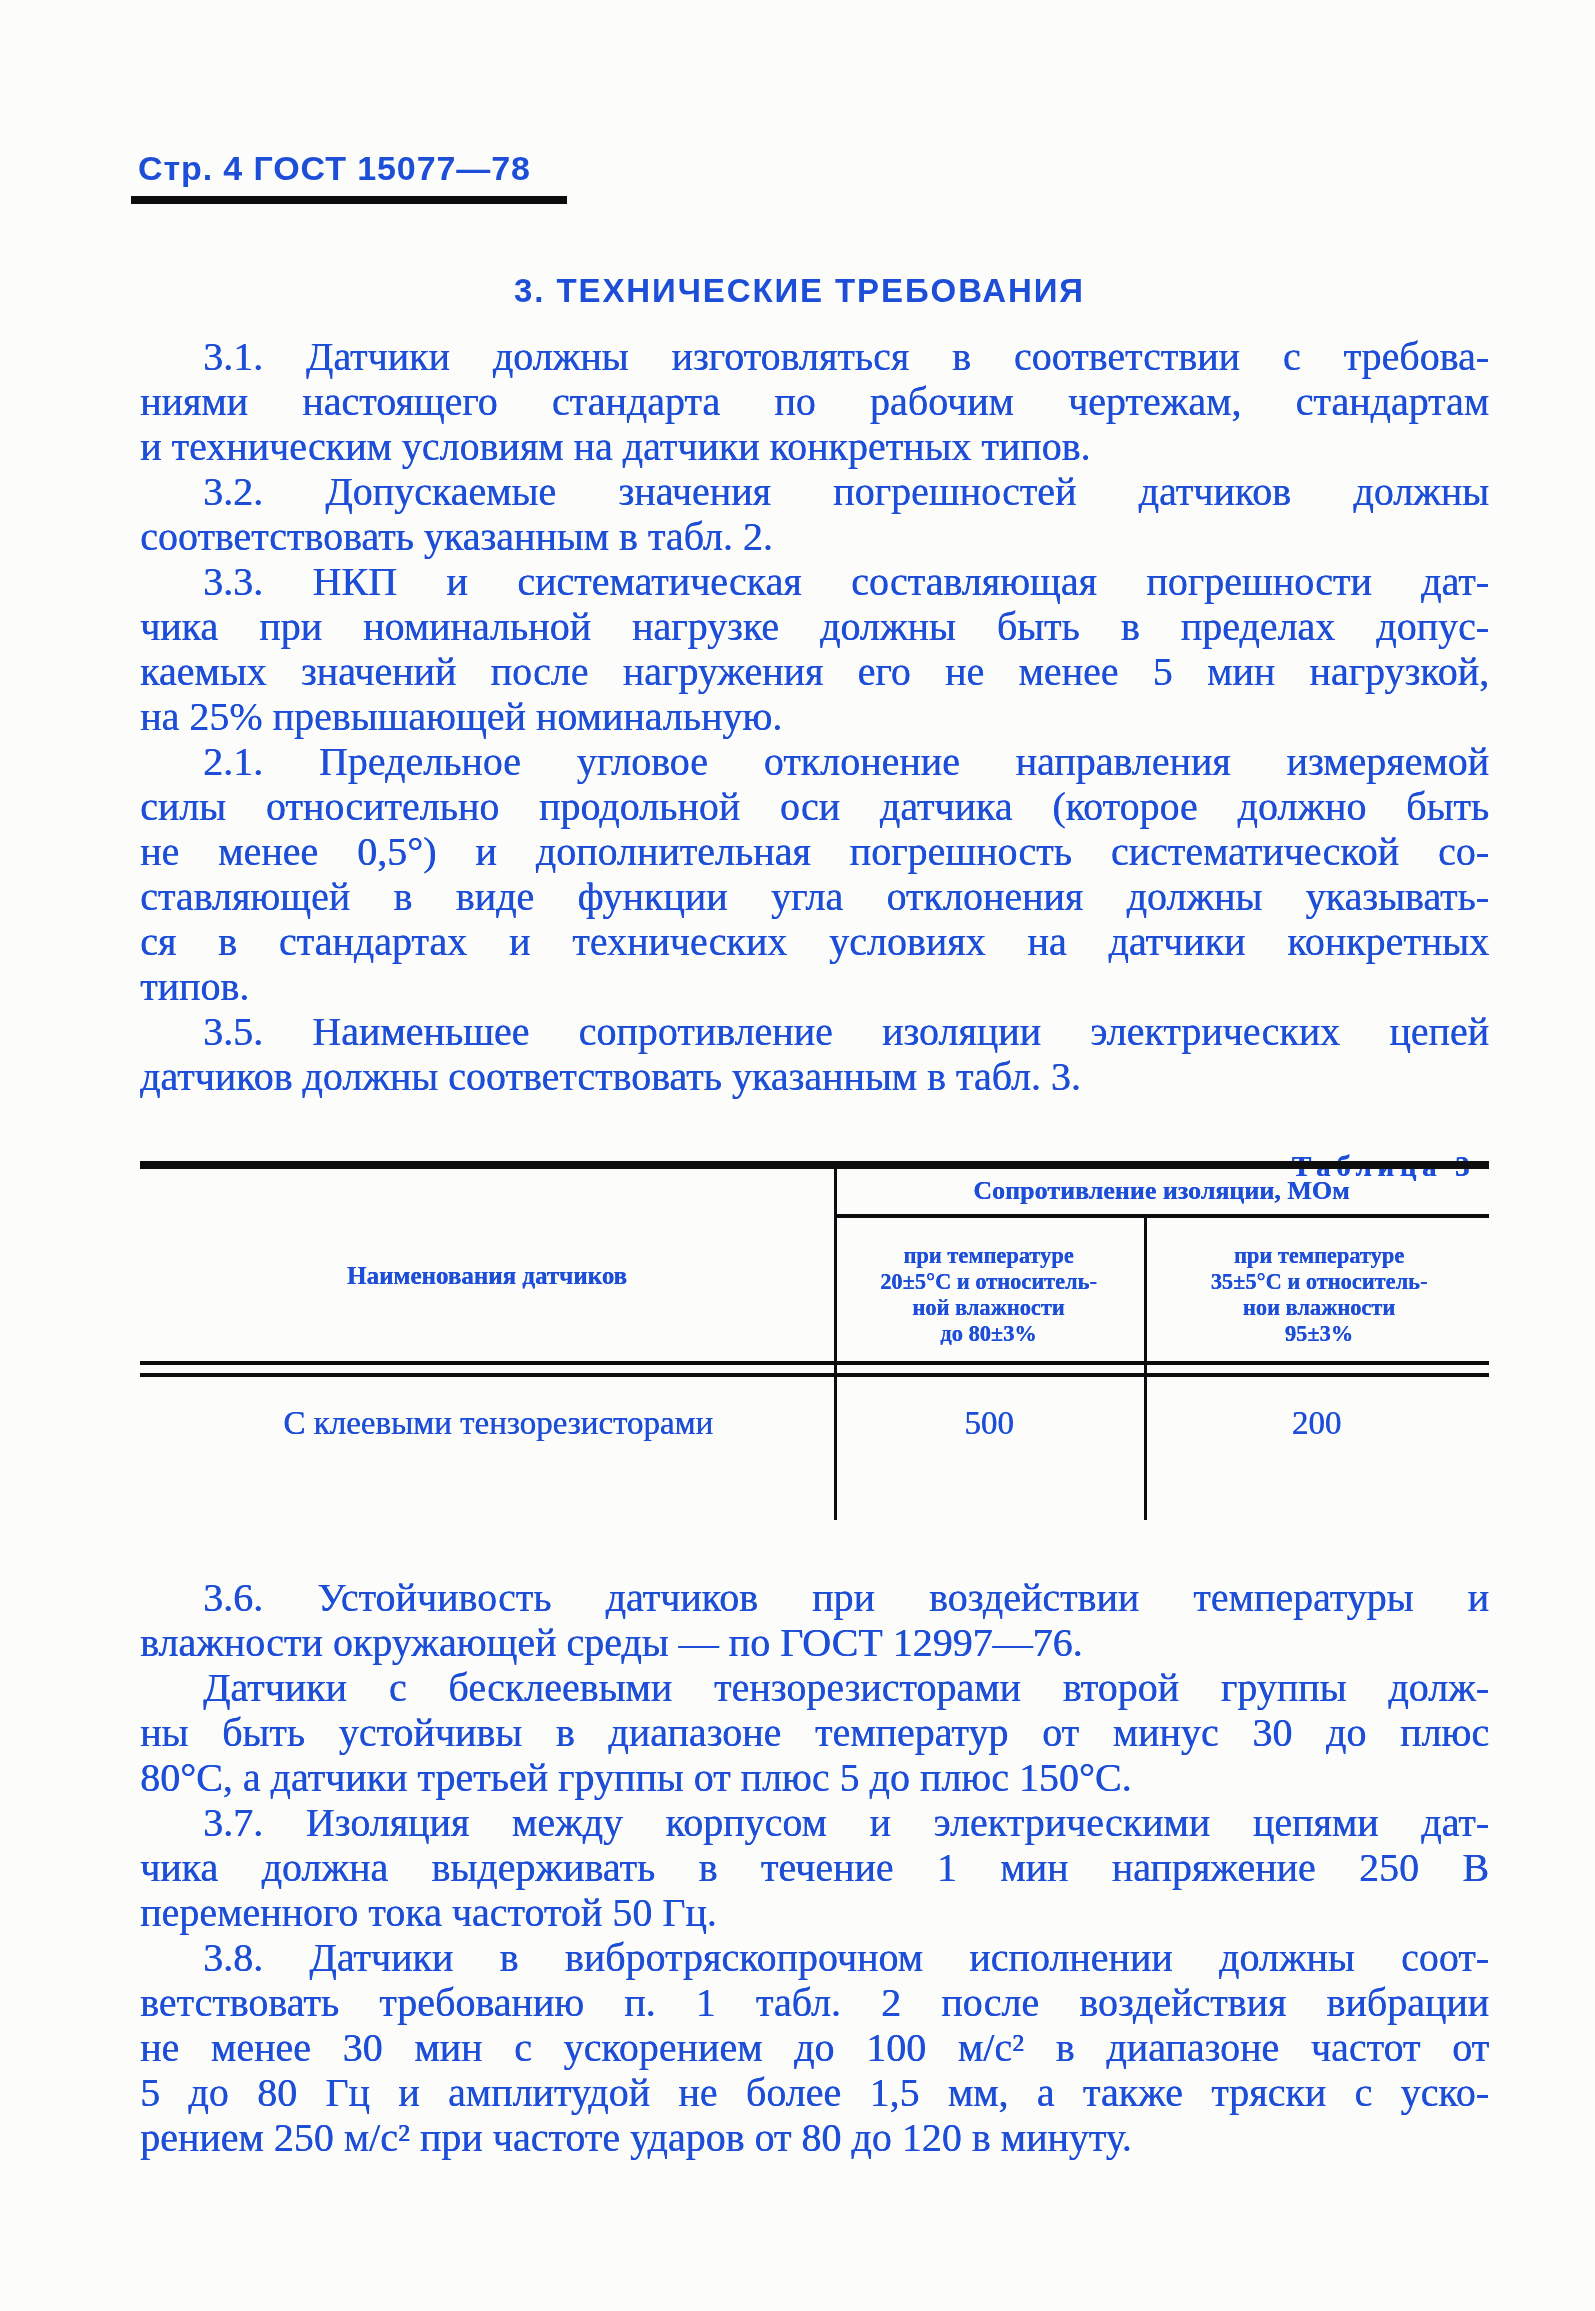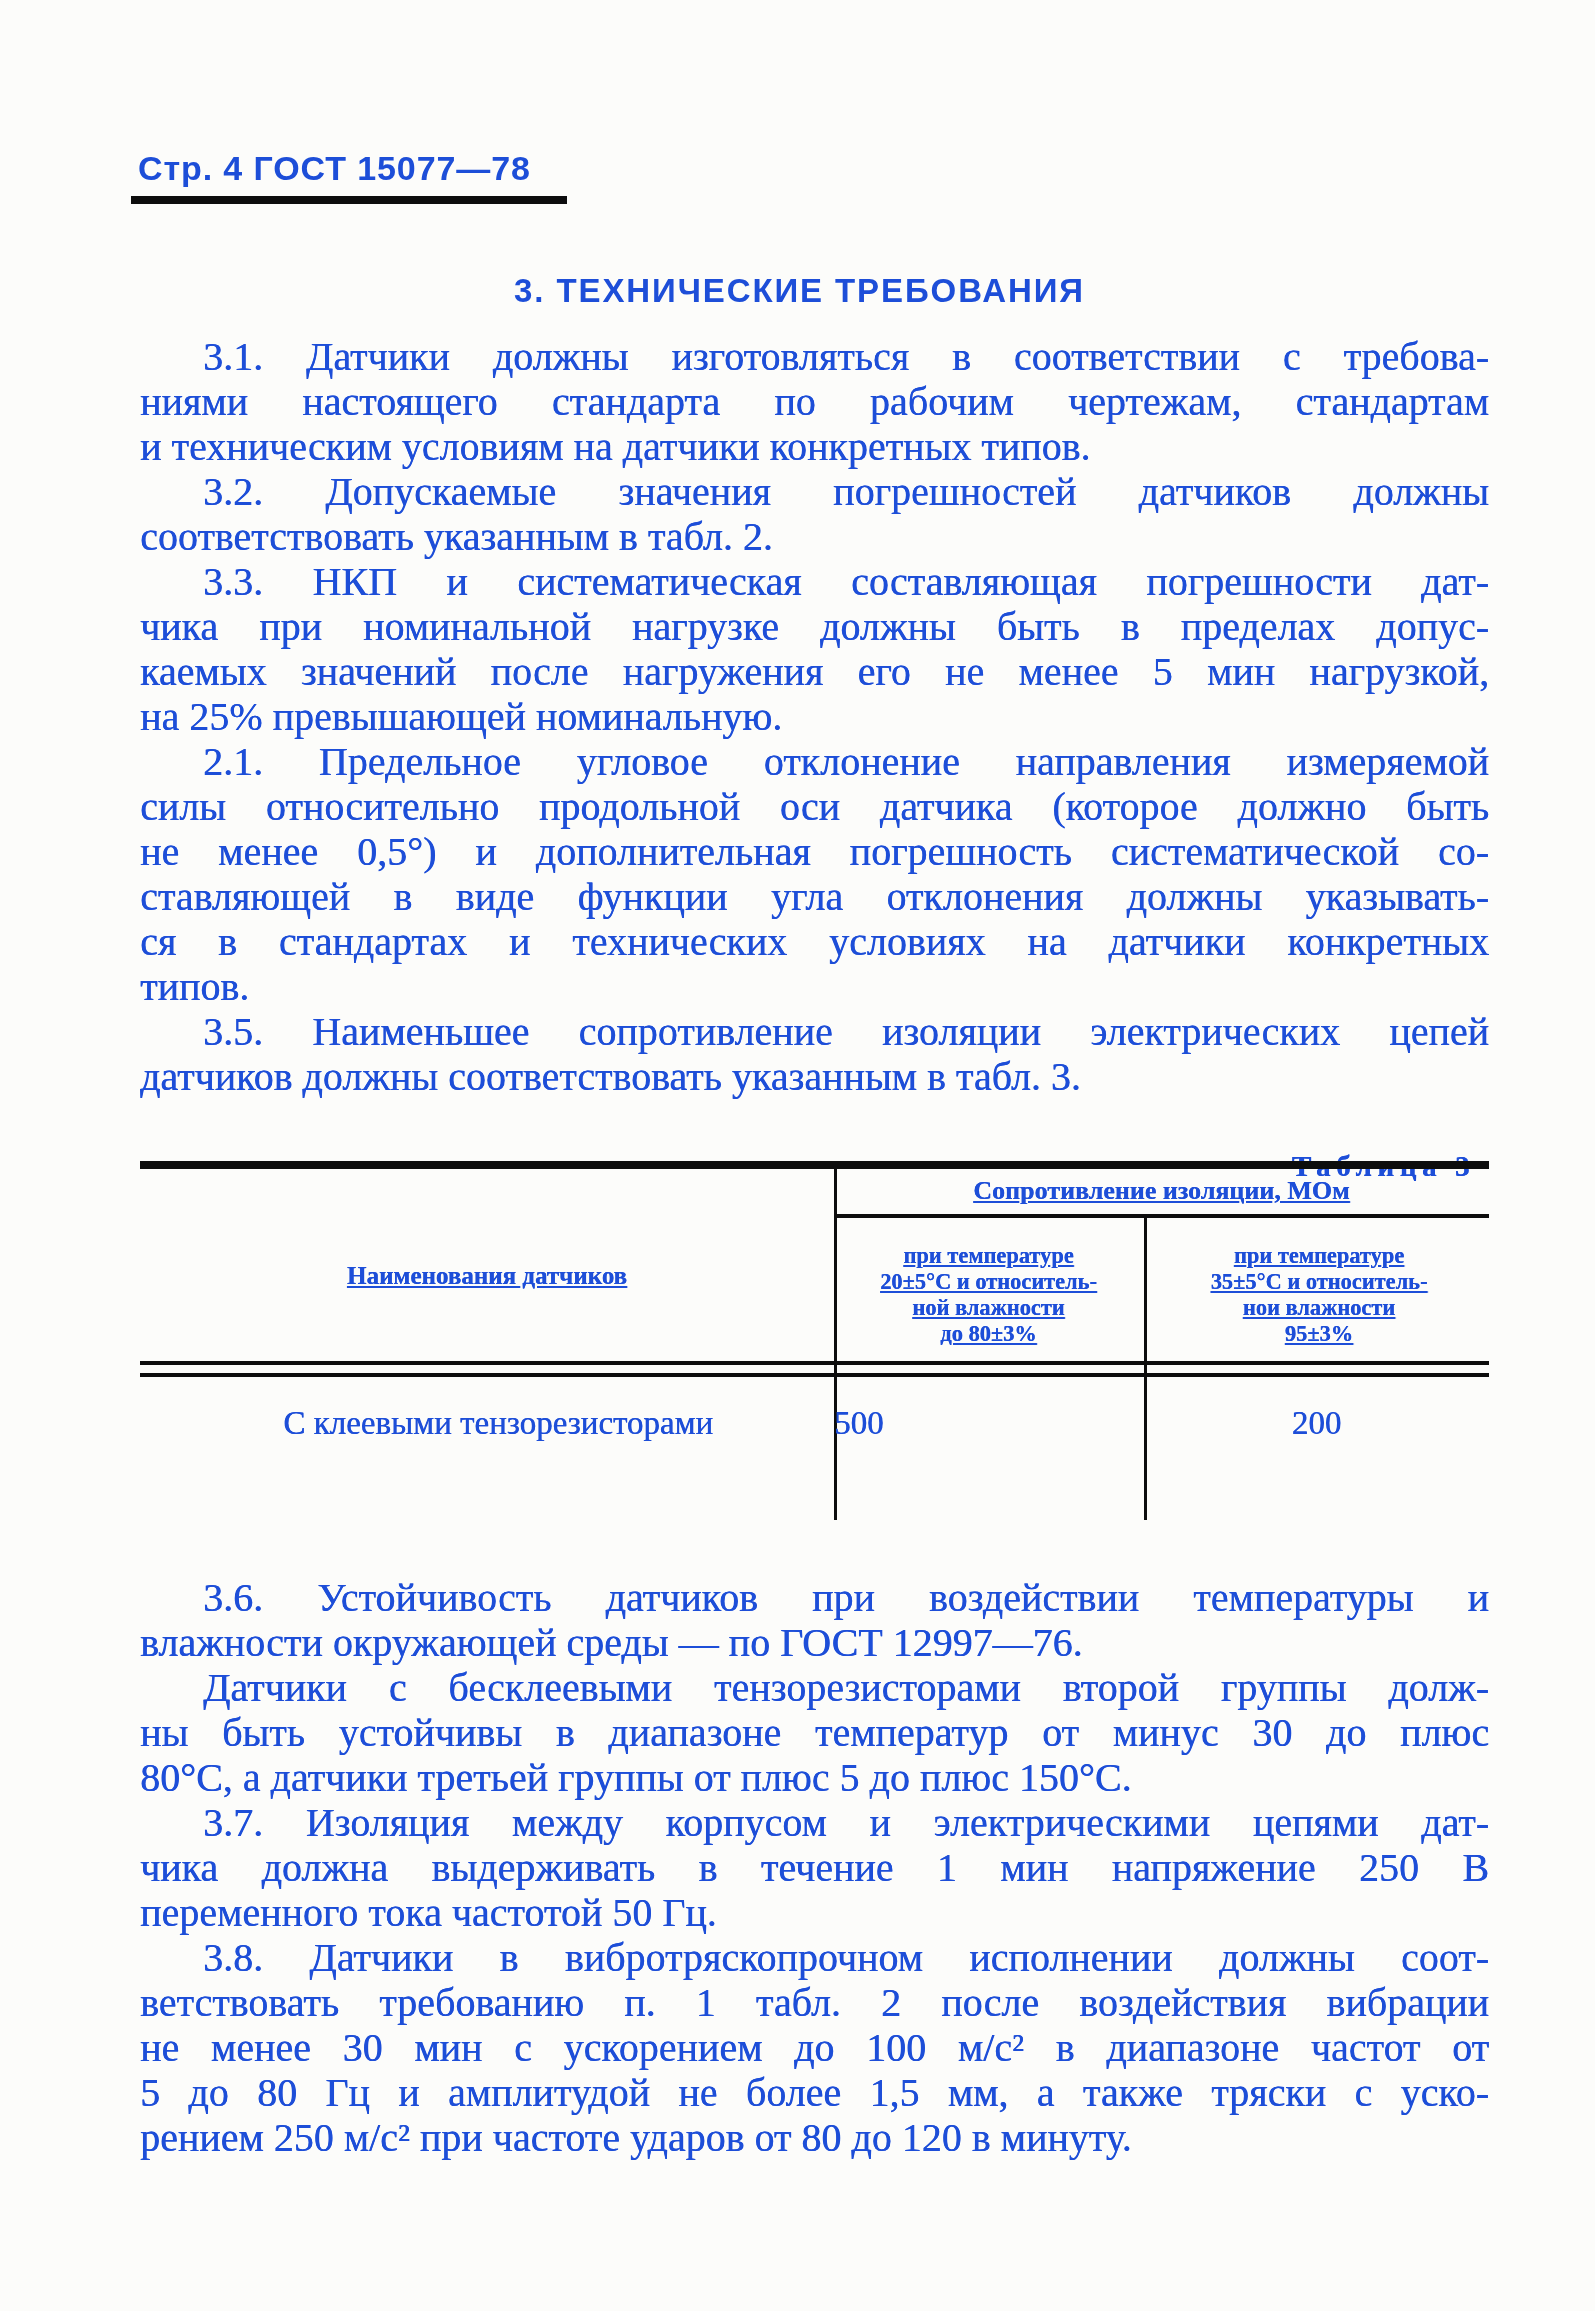--- a/index.html
+++ b/index.html
@@ -80,38 +80,37 @@
   .rule-groupline { left:694px; top:53px; width:655px; height:3.7px; }
   .rule-dbl-a     { left:0; top:200px; width:1349px; height:3.7px; }
   .rule-dbl-b     { left:0; top:212px; width:1349px; height:3.7px; }
   .vline-1        { left:694px; top:0;  width:2.8px; height:359px; }
   .vline-2        { left:1004px; top:53px; width:2.8px; height:306px; }
   .th {
     position: absolute;
     font-weight: bold;
     text-align: center;
     text-shadow: 0.3px 0 currentColor;
-    text-decoration: underline;
   }
   .th-col1  { left:0; top:101px; width:694px; font-size:25px; }
   .th-group { left:694px; top:15px; width:655px; font-size:26px; }
   .th-sub   { top:82px; font-size:22.4px; line-height:26px; }
   .th-sub2  { left:695px;  width:307px; }
   .th-sub3  { left:1009px; width:340px; }
   .trow {
     position: absolute;
     left:0; width:1349px;
     display:flex;
     font-size:33px;
     text-shadow: 0.4px 0 currentColor;
   }
   .trow-1 { top:244px; }
   .trow-2 { top:314px; }
   .td-name { width:694px; padding-left:22.4px; box-sizing:border-box; text-align:center; }
-  .td-v1   { width:310px; }
+  .td-v1   { width:310px; text-align:center; }
   .td-v2   { width:345px; text-align:center; }
 </style>
 </head>
 <body>
 
 <div class="page">
 
   <div class="running-head">Стр. 4 ГОСТ 15077—78</div>
   <div class="head-rule"></div>
 

